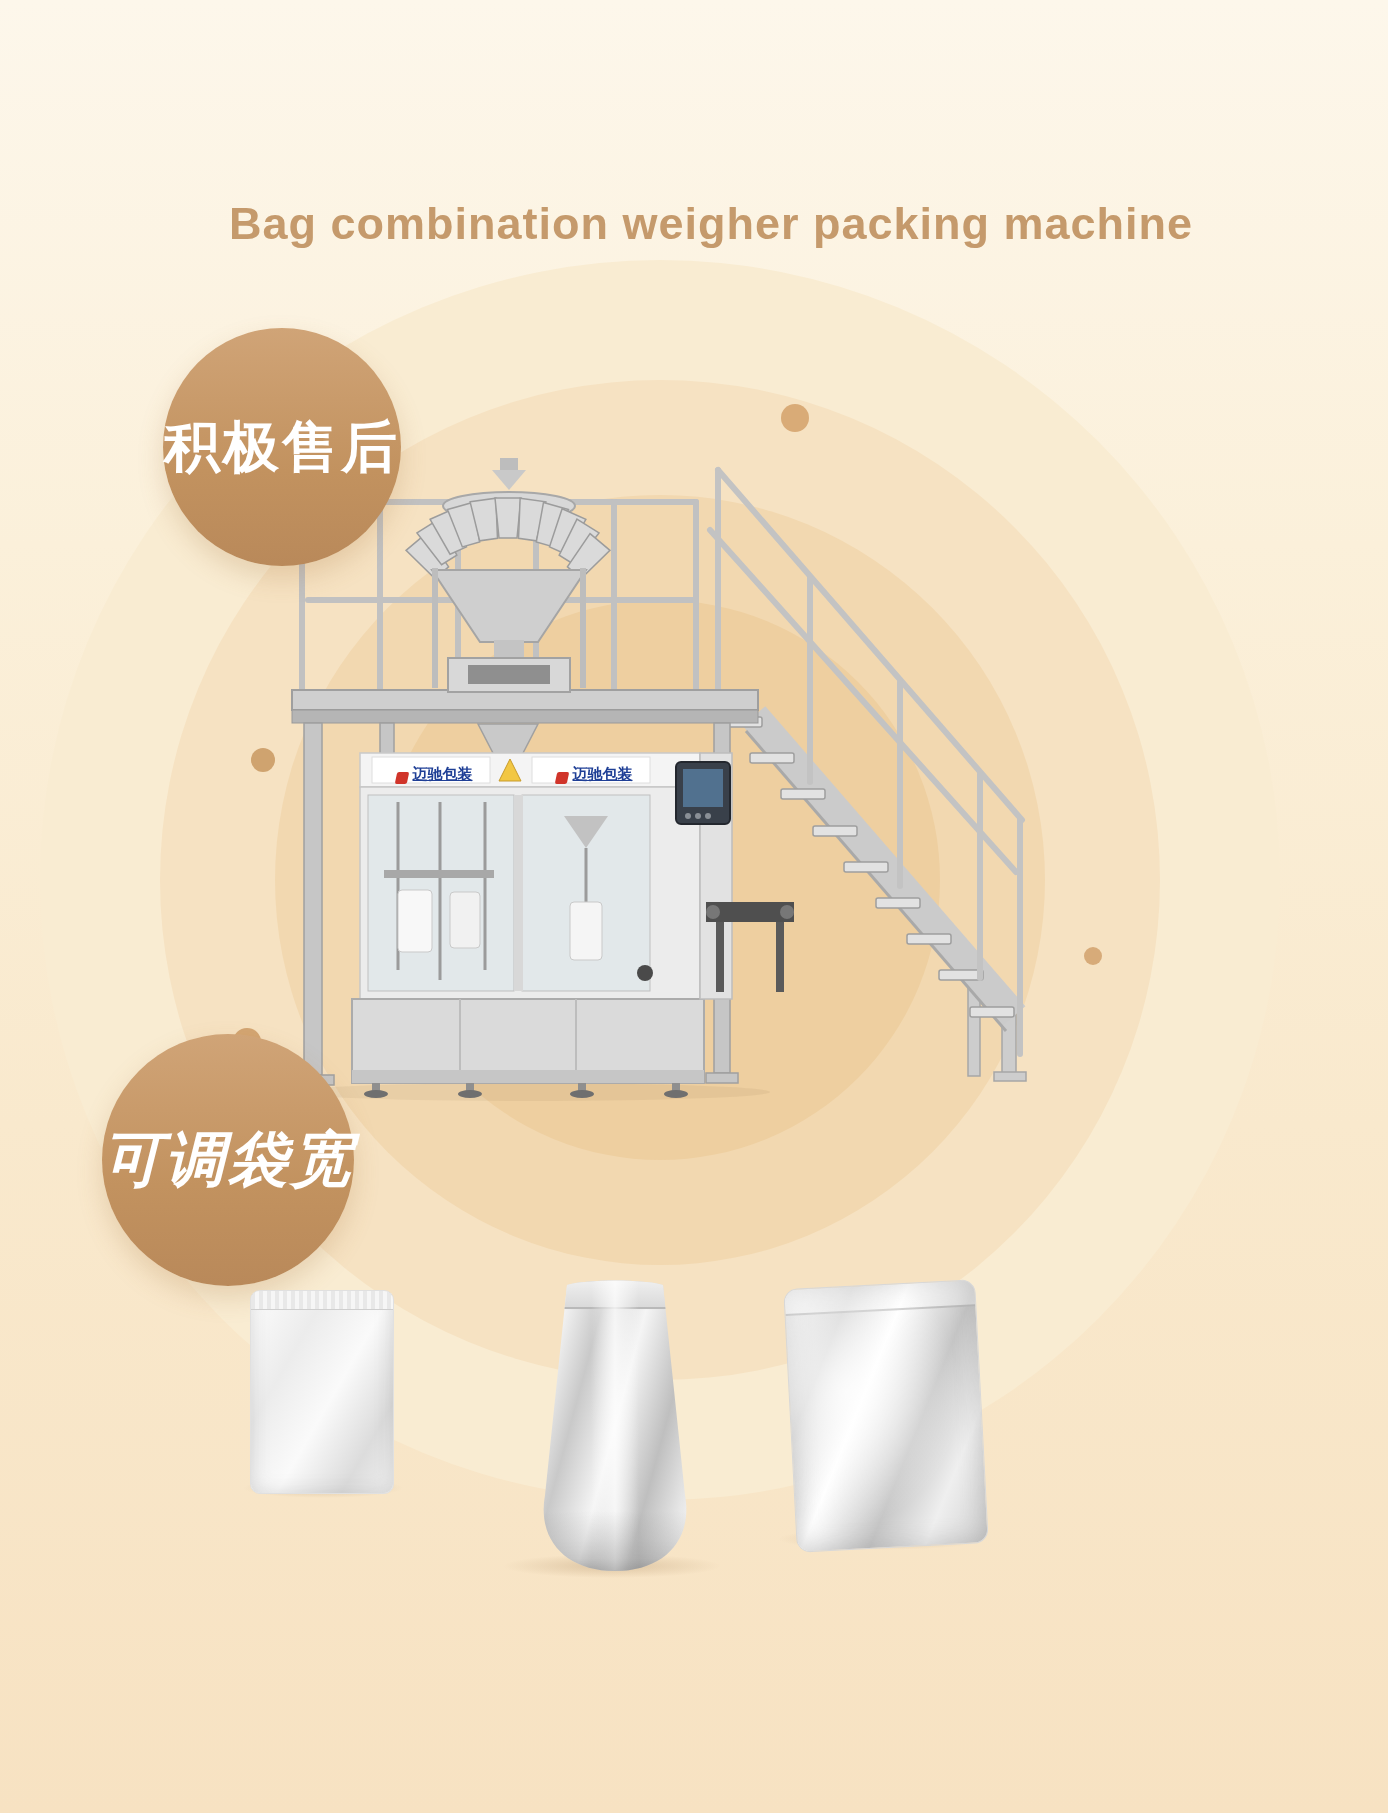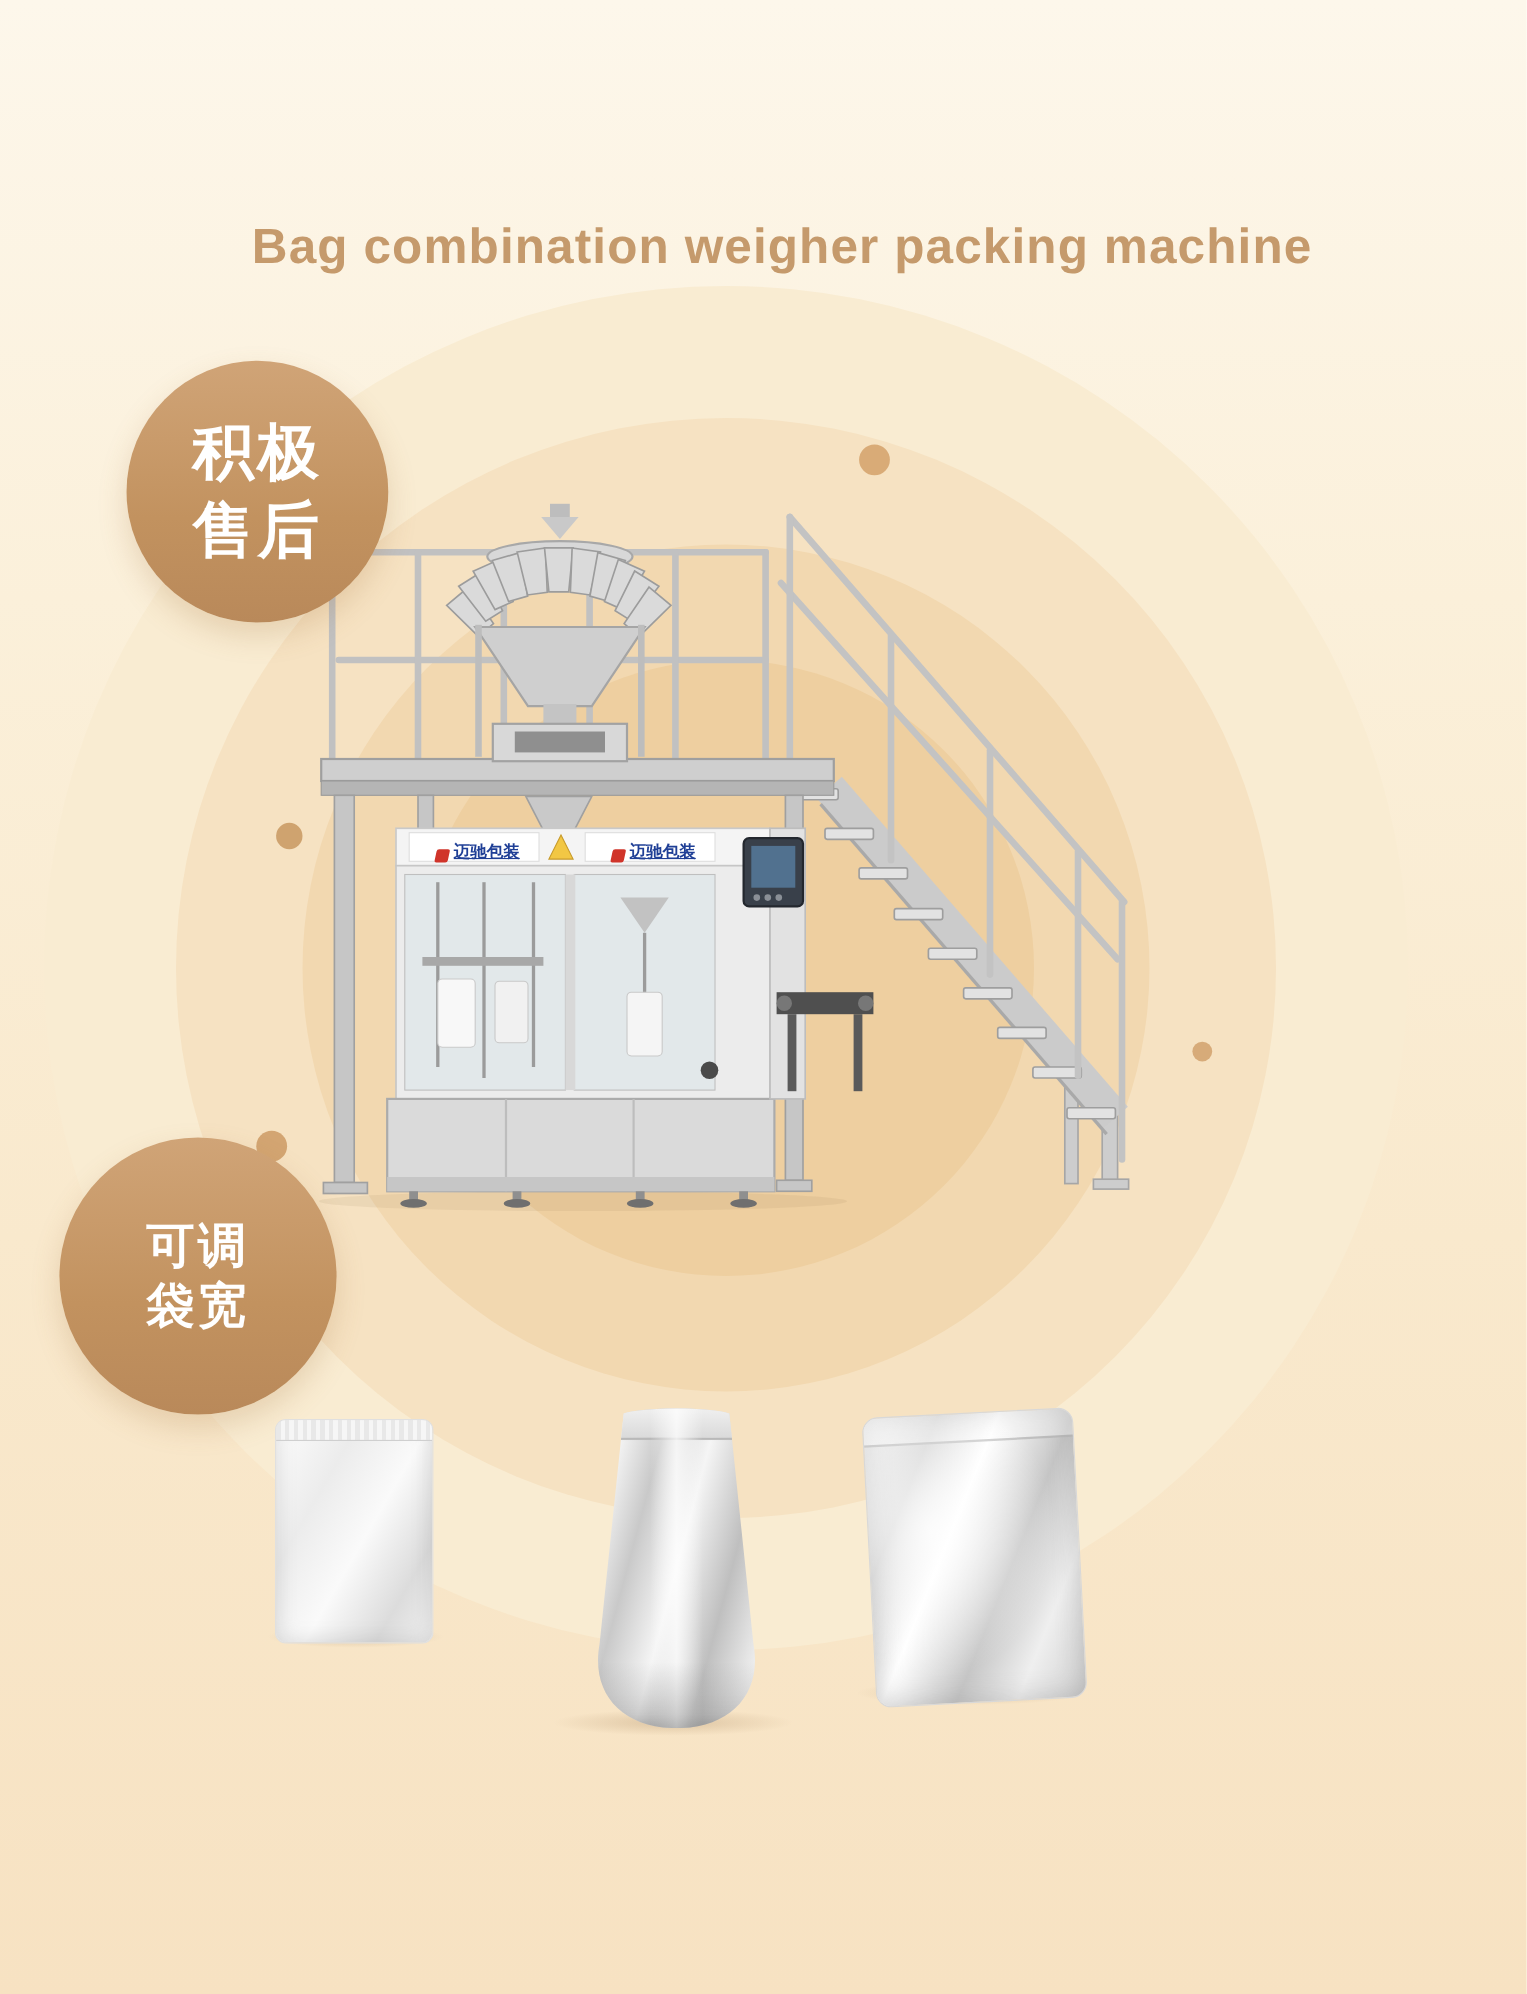--- a/index.html
+++ b/index.html
@@ -25,28 +25,28 @@
     position:absolute;left:0;top:40px;width:100%;margin:0;text-align:center;
     font-size:126px;font-weight:900;letter-spacing:4px;color:#c59a6c;z-index:6;
   }
   .subtitle{
     position:absolute;left:17px;top:198px;width:100%;margin:0;text-align:center;
     font-size:45px;font-weight:700;letter-spacing:1px;color:#c59a6c;z-index:6;
   }
   
   .badge{
     position:absolute;border-radius:50%;z-index:5;
-    display:flex;flex-direction:column;align-items:center;justify-content:center;
+    display:flex;align-items:center;justify-content:center;
     background:linear-gradient(180deg,#d0a477 0%,#c2925f 60%,#b9895a 100%);
     box-shadow:0 12px 26px rgba(165,115,60,0.22);
-    color:#ffffff;font-weight:800;text-align:center;
+    color:#ffffff;font-weight:800;text-align:center;margin-left:48px;
   }
   .badge-1{left:115px;top:328px;width:238px;height:238px;font-size:56px;line-height:1.26;}
   .badge-2{left:1035px;top:430px;width:230px;height:230px;font-size:56px;line-height:1.26;}
-  .badge-3{left:54px;top:1034px;width:252px;height:252px;font-size:44px;line-height:1.26;}
+  .badge-3{left:54px;top:1034px;width:252px;height:252px;font-size:60px;line-height:1.26;font-style:italic;}
   .badge-4{left:1064px;top:1007px;width:252px;height:252px;font-size:60px;line-height:1.26;}
   .badge-line{display:block;letter-spacing:3px;}
   
   .machine{position:absolute;left:280px;top:450px;width:762px;height:652px;z-index:3;}
   .brand-label{
     position:absolute;z-index:4;display:flex;align-items:flex-end;justify-content:center;gap:5px;
     width:118px;height:27px;font-size:15px;font-weight:700;color:#1f3f96;text-decoration:underline;
   }
   .brand-label-1{left:375px;top:757px;}
   .brand-label-2{left:535px;top:757px;}

